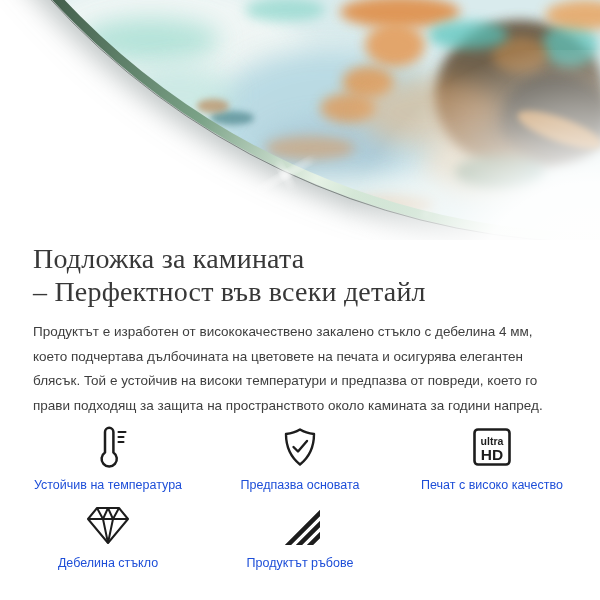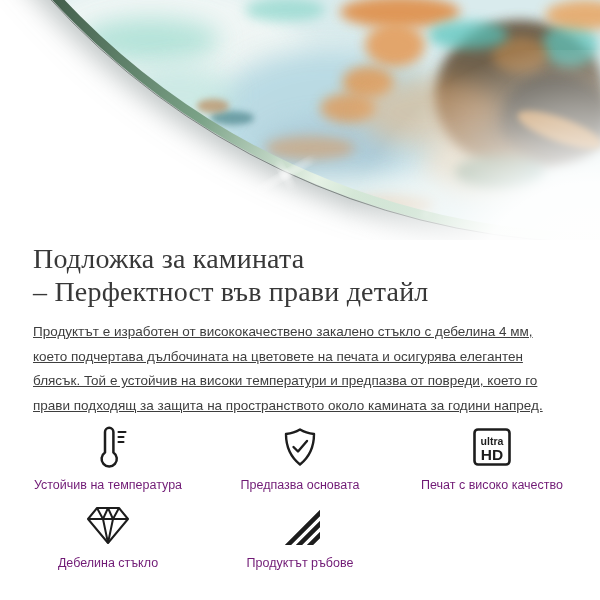--- a/index.html
+++ b/index.html
@@ -23,35 +23,34 @@
     letter-spacing:.2px;
     color:#383838;
   }
   .title span{display:block;}
   .para{
     margin:12px 0 0;
     max-width:556px;
     font-size:13.5px;
     line-height:24.5px;
     color:#3e3e3e;
-    text-decoration:underline;
   }
   .features{
     display:grid;
     grid-template-columns:repeat(3,1fr);
     gap:10px 8px;
     padding:0 16px;
     margin-top:6px;
   }
   .feature{display:flex;flex-direction:column;align-items:center;}
   .f-icon{height:46px;display:flex;align-items:center;justify-content:center;}
   .f-label{
     margin-top:8px;
     font-size:12.5px;
-    color:#701a75;
+    color:#1d4ed8;
     text-align:center;
     white-space:nowrap;
   }
 </style>
 </head>
 <body>
 
 <div class="page">
 
   <div class="hero">
@@ -137,21 +136,21 @@
       </g>
       <circle cx="426" cy="214" r="2" fill="#ffffff" opacity="0.8" filter="url(#blur3)"></circle>
 
       <rect x="300" y="50" width="300" height="190" fill="url(#fadeGrad)"></rect>
     </svg>
   </div>
 
   <div class="content">
     <h1 class="title">
       <span>Подложка за камината</span>
-      <span>– Перфектност във прави детайл</span>
+      <span>– Перфектност във всеки детайл</span>
     </h1>
     <p class="para">Продуктът е изработен от висококачествено закалено стъкло с дебелина 4 мм, което подчертава дълбочината на цветовете на печата и осигурява елегантен блясък. Той е устойчив на високи температури и предпазва от повреди, което го прави подходящ за защита на пространството около камината за години напред.</p>
   </div>
 
   <div class="features">
 
     <div class="feature">
       <span class="f-icon">
         <svg width="44" height="46" viewBox="0 0 44 46" fill="none" stroke="#1d1d1d" stroke-width="2.5" stroke-linecap="round" stroke-linejoin="round">
           <path d="M19 28.5 V8 a4.2 4.2 0 0 1 8.4 0 V28.5 a7.6 7.6 0 1 1 -8.4 0 Z"></path>

